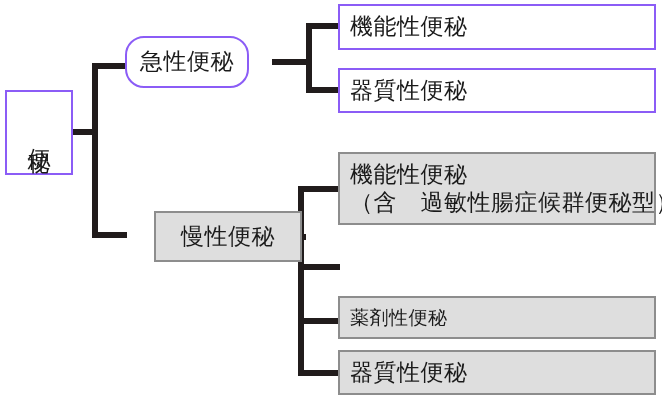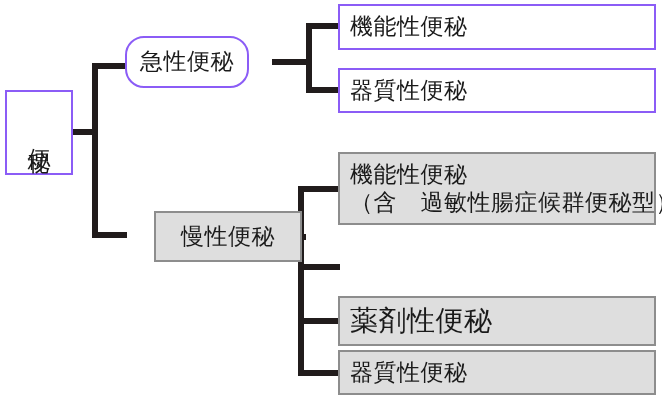--- a/index.html
+++ b/index.html
@@ -112,21 +112,21 @@
   <div class="node leaf" style="left:338px; top:68px; width:318px; height:45px; font-size:23px;">
     <span class="label">器質性便秘</span>
   </div>
 
   <div class="node leaf gray" style="left:338px; top:152px; width:318px; height:73px; font-size:23px; align-items:center;">
     <span class="label">機能性便秘
 （含　過敏性腸症候群便秘型）</span>
   </div>
 
 
-  <div class="node leaf gray" style="left:338px; top:296px; width:318px; height:50px; font-size:28px;">
+  <div class="node leaf gray" style="left:338px; top:296px; width:318px; height:43px; font-size:19px;">
     <span class="label">薬剤性便秘</span>
   </div>
 
   <div class="node leaf gray" style="left:338px; top:350px; width:318px; height:45px; font-size:23px;">
     <span class="label">器質性便秘</span>
   </div>
 
 </div>
 
 </body></html>

